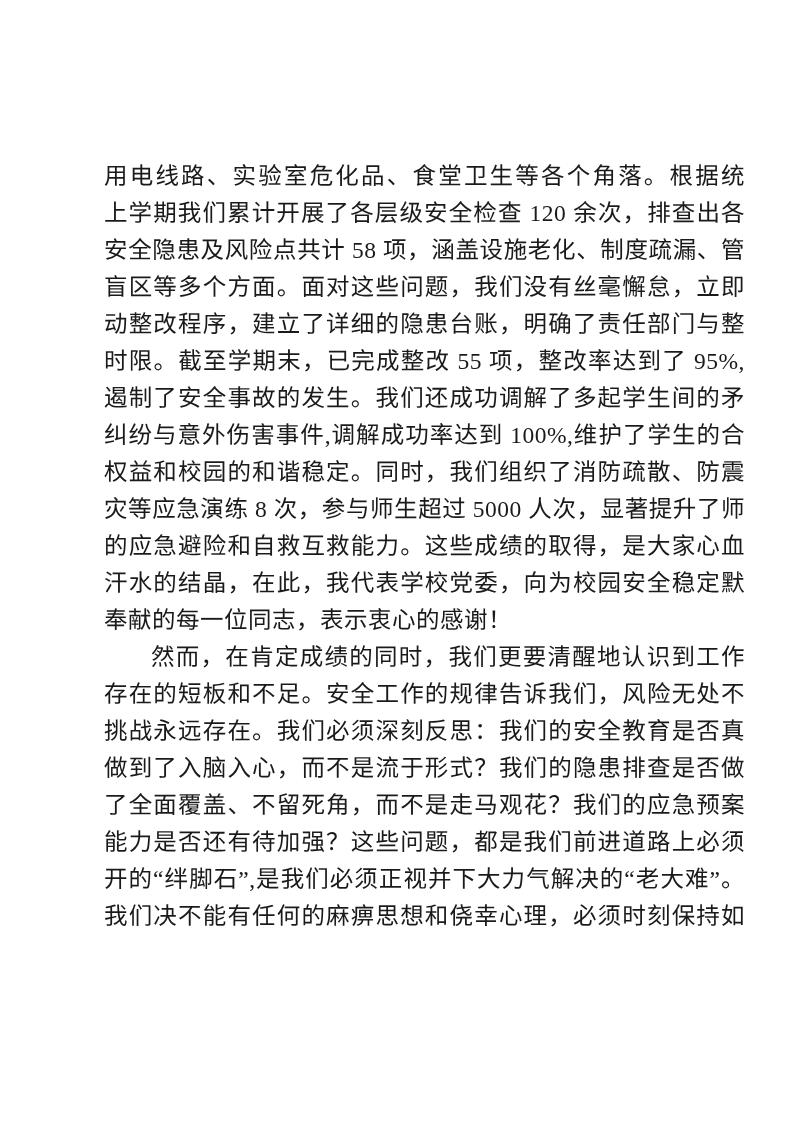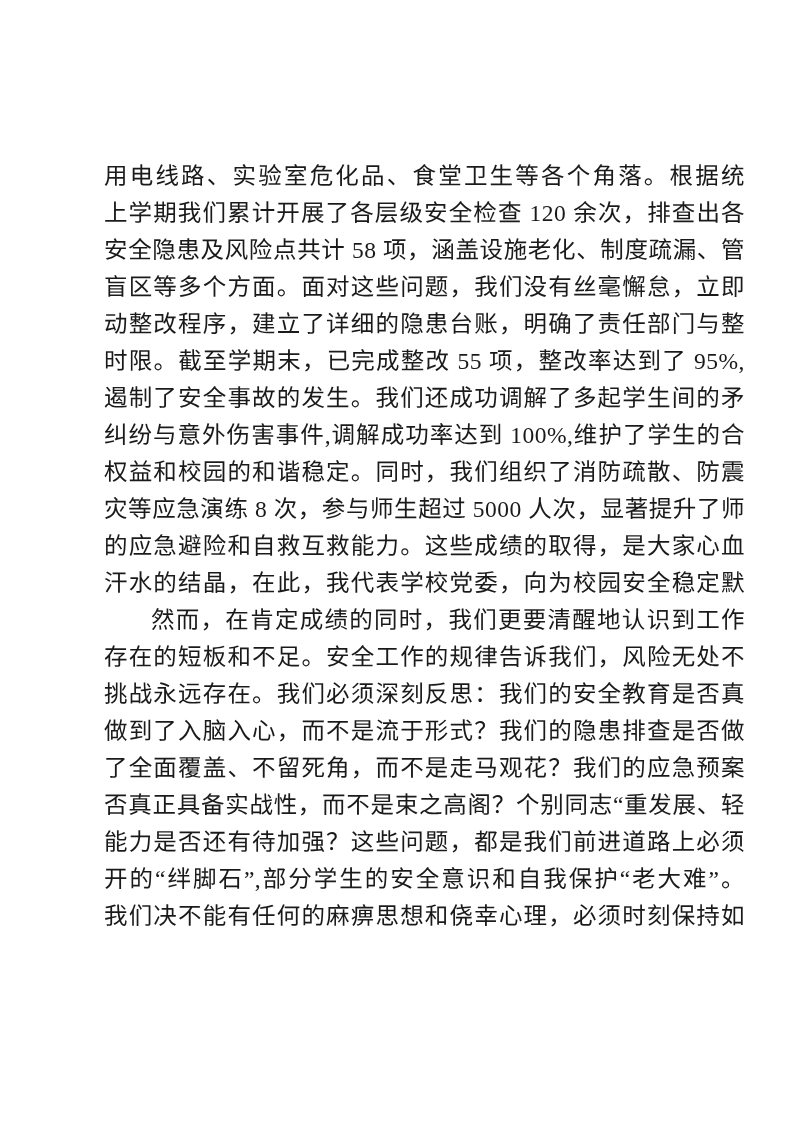--- a/index.html
+++ b/index.html
@@ -50,23 +50,23 @@
     <div class="line">安全隐患及风险点共计 58 项，涵盖设施老化、制度疏漏、管理</div>
     <div class="line">盲区等多个方面。面对这些问题，我们没有丝毫懈怠，立即启</div>
     <div class="line">动整改程序，建立了详细的隐患台账，明确了责任部门与整改</div>
     <div class="line">时限。截至学期末，已完成整改 55 项，整改率达到了 95%,有效</div>
     <div class="line">遏制了安全事故的发生。我们还成功调解了多起学生间的矛盾</div>
     <div class="line">纠纷与意外伤害事件,调解成功率达到 100%,维护了学生的合法</div>
     <div class="line">权益和校园的和谐稳定。同时，我们组织了消防疏散、防震减</div>
     <div class="line">灾等应急演练 8 次，参与师生超过 5000 人次，显著提升了师生</div>
     <div class="line">的应急避险和自救互救能力。这些成绩的取得，是大家心血和</div>
     <div class="line">汗水的结晶，在此，我代表学校党委，向为校园安全稳定默默</div>
+    <div class="line para-end">奉献的每一位同志，表示衷心的感谢！</div>
     <div class="line indent">然而，在肯定成绩的同时，我们更要清醒地认识到工作中</div>
     <div class="line">存在的短板和不足。安全工作的规律告诉我们，风险无处不在，</div>
     <div class="line">挑战永远存在。我们必须深刻反思：我们的安全教育是否真正</div>
     <div class="line">做到了入脑入心，而不是流于形式？我们的隐患排查是否做到</div>
     <div class="line">了全面覆盖、不留死角，而不是走马观花？我们的应急预案是</div>
-    <div class="line">否真正具备实战性，而不是束之高阁？个别同志“重发展、轻</div>
     <div class="line">能力是否还有待加强？这些问题，都是我们前进道路上必须搬</div>
-    <div class="line">开的“绊脚石”,部分学生的安全意识和自我保护“老大难”。</div>
+    <div class="line">开的“绊脚石”,是我们必须正视并下大力气解决的“老大难”。</div>
     <div class="line">我们决不能有任何的麻痹思想和侥幸心理，必须时刻保持如履</div>
   </div>
 </div>
 
 </body></html>

